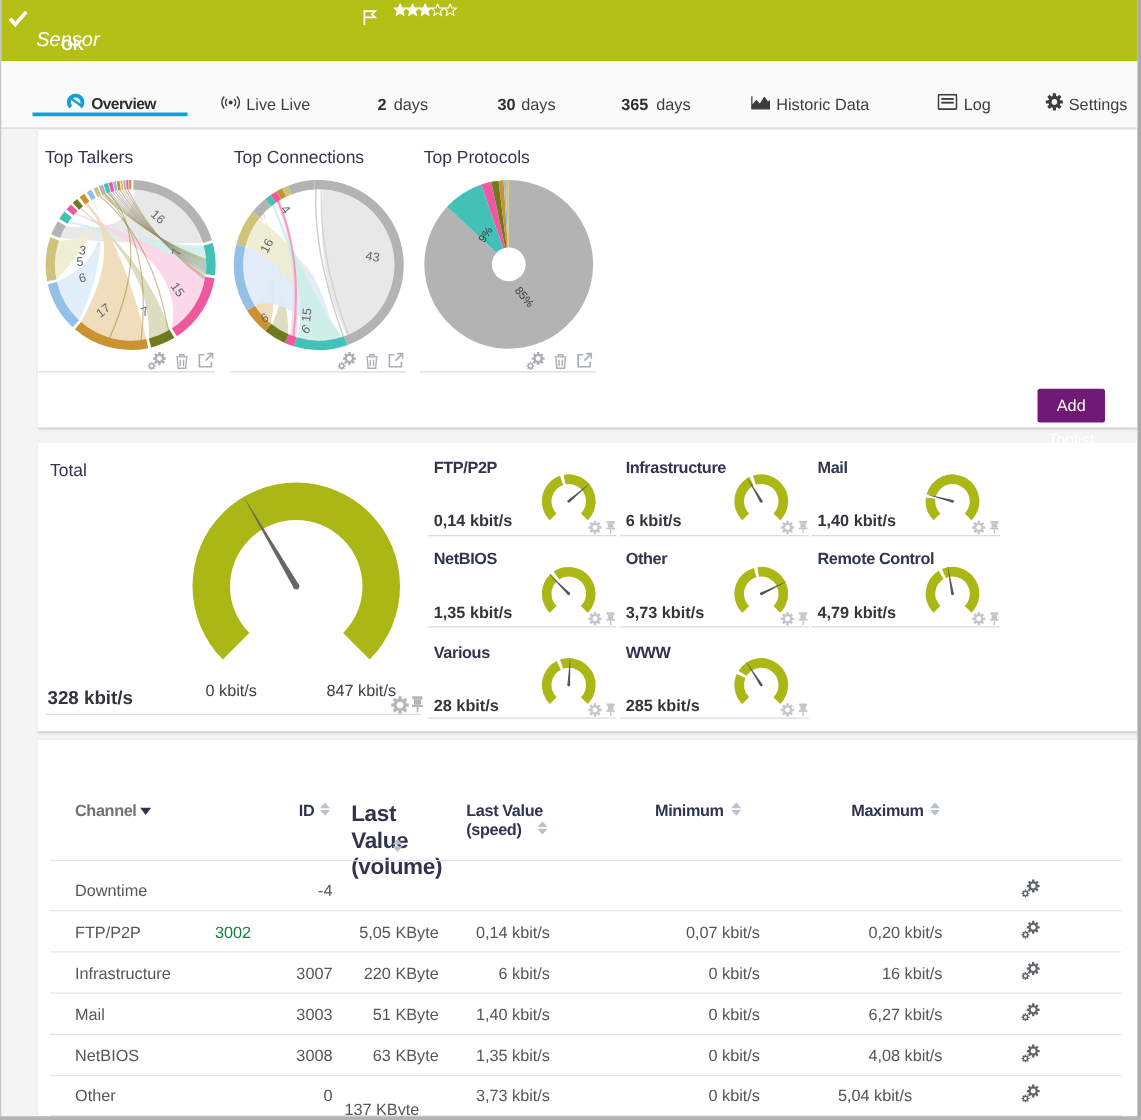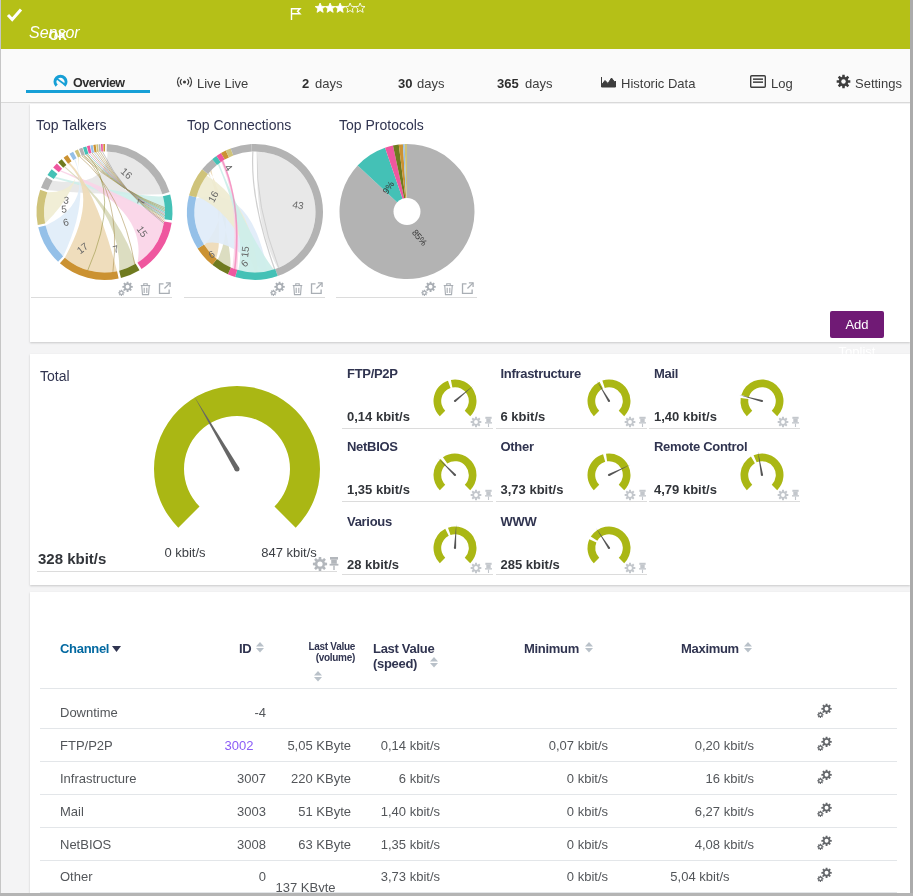--- a/index.html
+++ b/index.html
@@ -366,29 +366,29 @@
       <circle cx="26" cy="26" r="1.1" fill="#555555"></circle>
     </svg>
 <svg class="abs" style="left:623.5px;top:561.5px" width="12" height="12" viewBox="0 0 16 16" fill="#c3c7cc">
       <use href="#gear16"></use>
     </svg>
 <svg class="abs" style="left:636.5px;top:561.5px" width="11" height="11" viewBox="0 0 14 14" fill="#c3c7cc">
       <use href="#pin"></use>
     </svg>
 <div class="tile-line" style="left:495.5px;top:573.5px;width:151px"></div>
 <div class="card" style="left:30px;top:592px;width:880px;height:302px"></div>
-<div class="abs" style="left:60px;top:641px;font-size:13px;font-weight:700;color:#0369a1;letter-spacing:-0.3px">Channel</div>
+<div class="abs" style="left:60px;top:641px;font-size:13px;font-weight:700;color:#737373;letter-spacing:-0.3px">Channel</div>
 <svg class="abs" style="left:112px;top:646px" width="9" height="6" viewBox="0 0 9 6">
       <polygon points="0,0 9,0 4.5,6" fill="#303450"></polygon>
     </svg>
 <div class="abs" style="left:239px;top:641px;font-size:13px;font-weight:700;color:#303450;letter-spacing:-0.3px">ID</div>
 <svg class="abs" style="left:256px;top:642px" width="8" height="11" viewBox="0 0 8 11" fill="#b9c1c9">
       <use href="#sortud"></use>
     </svg>
-<div class="abs" style="left:281px;top:641px;width:74px;text-align:right;font-size:10px;font-weight:700;color:#303450;letter-spacing:-0.3px">Last Value (volume)</div>
+<div class="abs" style="left:281px;top:641px;width:74px;text-align:left;font-size:18px;font-weight:700;color:#303450;letter-spacing:-0.3px">Last Value (volume)</div>
 <svg class="abs" style="left:314px;top:671px" width="8" height="11" viewBox="0 0 8 11" fill="#b9c1c9">
       <use href="#sortud"></use>
     </svg>
 <div class="abs" style="left:373px;top:641px;width:75px;text-align:left;font-size:13px;font-weight:700;color:#303450;letter-spacing:-0.3px">Last Value (speed)</div>
 <svg class="abs" style="left:430px;top:657px" width="8" height="11" viewBox="0 0 8 11" fill="#b9c1c9">
       <use href="#sortud"></use>
     </svg>
 <div class="abs" style="left:524px;top:641px;font-size:13px;font-weight:700;color:#303450;letter-spacing:-0.3px">Minimum</div>
 <svg class="abs" style="left:585px;top:642px" width="8" height="11" viewBox="0 0 8 11" fill="#b9c1c9">
       <use href="#sortud"></use>
@@ -400,21 +400,21 @@
 <div class="abs" style="left:60px;top:705px;font-size:13px;color:#53565a">Downtime</div>
 <div class="abs" style="left:180px;top:705px;width:86px;text-align:right;font-size:13px;color:#53565a">-4</div>
 <div class="abs" style="left:260px;top:705px;width:91px;text-align:right;font-size:13px;color:#53565a"></div>
 <div class="abs" style="left:350px;top:705px;width:90px;text-align:right;font-size:13px;color:#53565a"></div>
 <div class="abs" style="left:500px;top:705px;width:108px;text-align:right;font-size:13px;color:#53565a"></div>
 <div class="abs" style="left:646px;top:705px;width:108px;text-align:right;font-size:13px;color:#53565a"></div>
 <svg class="abs" style="left:817px;top:703px" width="15" height="15" viewBox="0 0 16 16" fill="#63666a">
       <use href="#dgear"></use>
     </svg>
 <div class="abs" style="left:60px;top:738px;font-size:13px;color:#53565a">FTP/P2P</div>
-<div class="abs" style="left:196px;top:738px;width:86px;text-align:center;font-size:13px;color:#8b5cf6">3002</div>
+<div class="abs" style="left:172px;top:738px;width:86px;text-align:left;font-size:13px;color:#15803d">3002</div>
 <div class="abs" style="left:260px;top:738px;width:91px;text-align:right;font-size:13px;color:#53565a">5,05 KByte</div>
 <div class="abs" style="left:350px;top:738px;width:90px;text-align:right;font-size:13px;color:#53565a">0,14 kbit/s</div>
 <div class="abs" style="left:500px;top:738px;width:108px;text-align:right;font-size:13px;color:#53565a">0,07 kbit/s</div>
 <div class="abs" style="left:646px;top:738px;width:108px;text-align:right;font-size:13px;color:#53565a">0,20 kbit/s</div>
 <svg class="abs" style="left:817px;top:736px" width="15" height="15" viewBox="0 0 16 16" fill="#63666a">
       <use href="#dgear"></use>
     </svg>
 <div class="abs" style="left:60px;top:771px;font-size:13px;color:#53565a">Infrastructure</div>
 <div class="abs" style="left:180px;top:771px;width:86px;text-align:right;font-size:13px;color:#53565a">3007</div>
 <div class="abs" style="left:260px;top:771px;width:91px;text-align:right;font-size:13px;color:#53565a">220 KByte</div>

